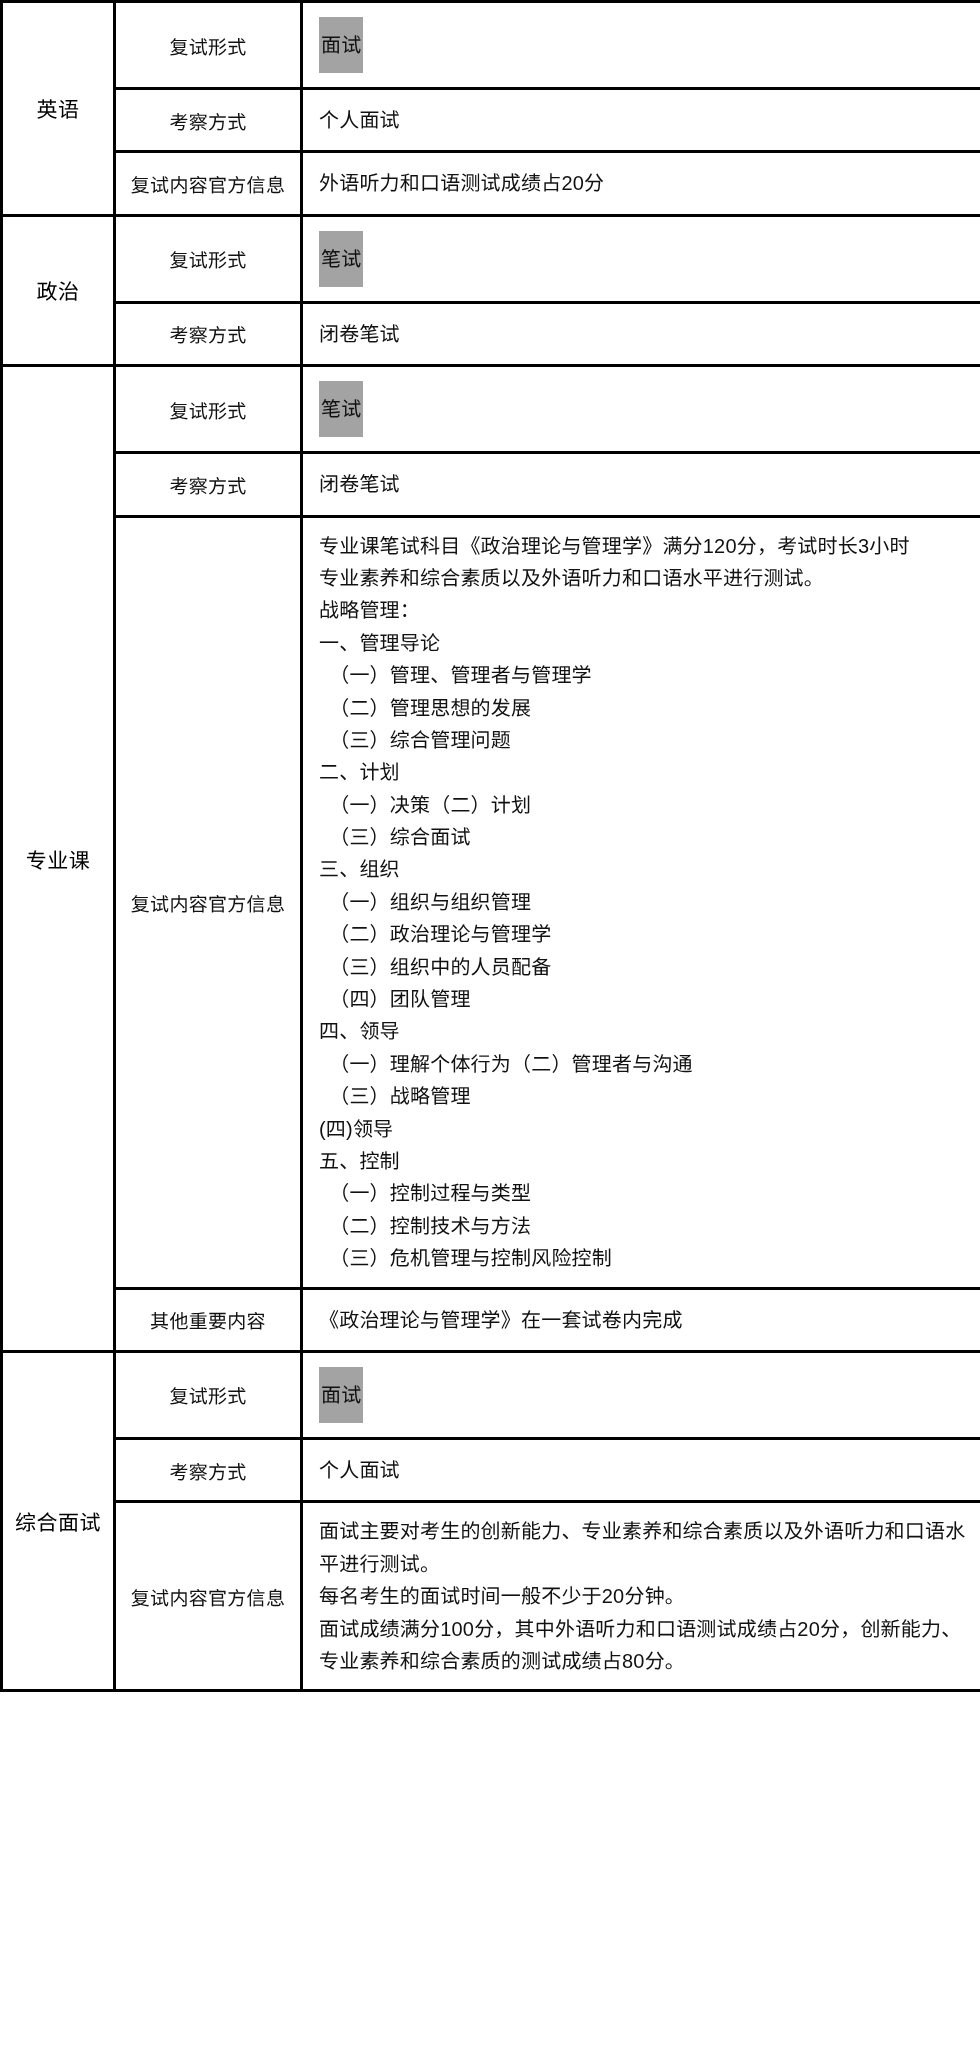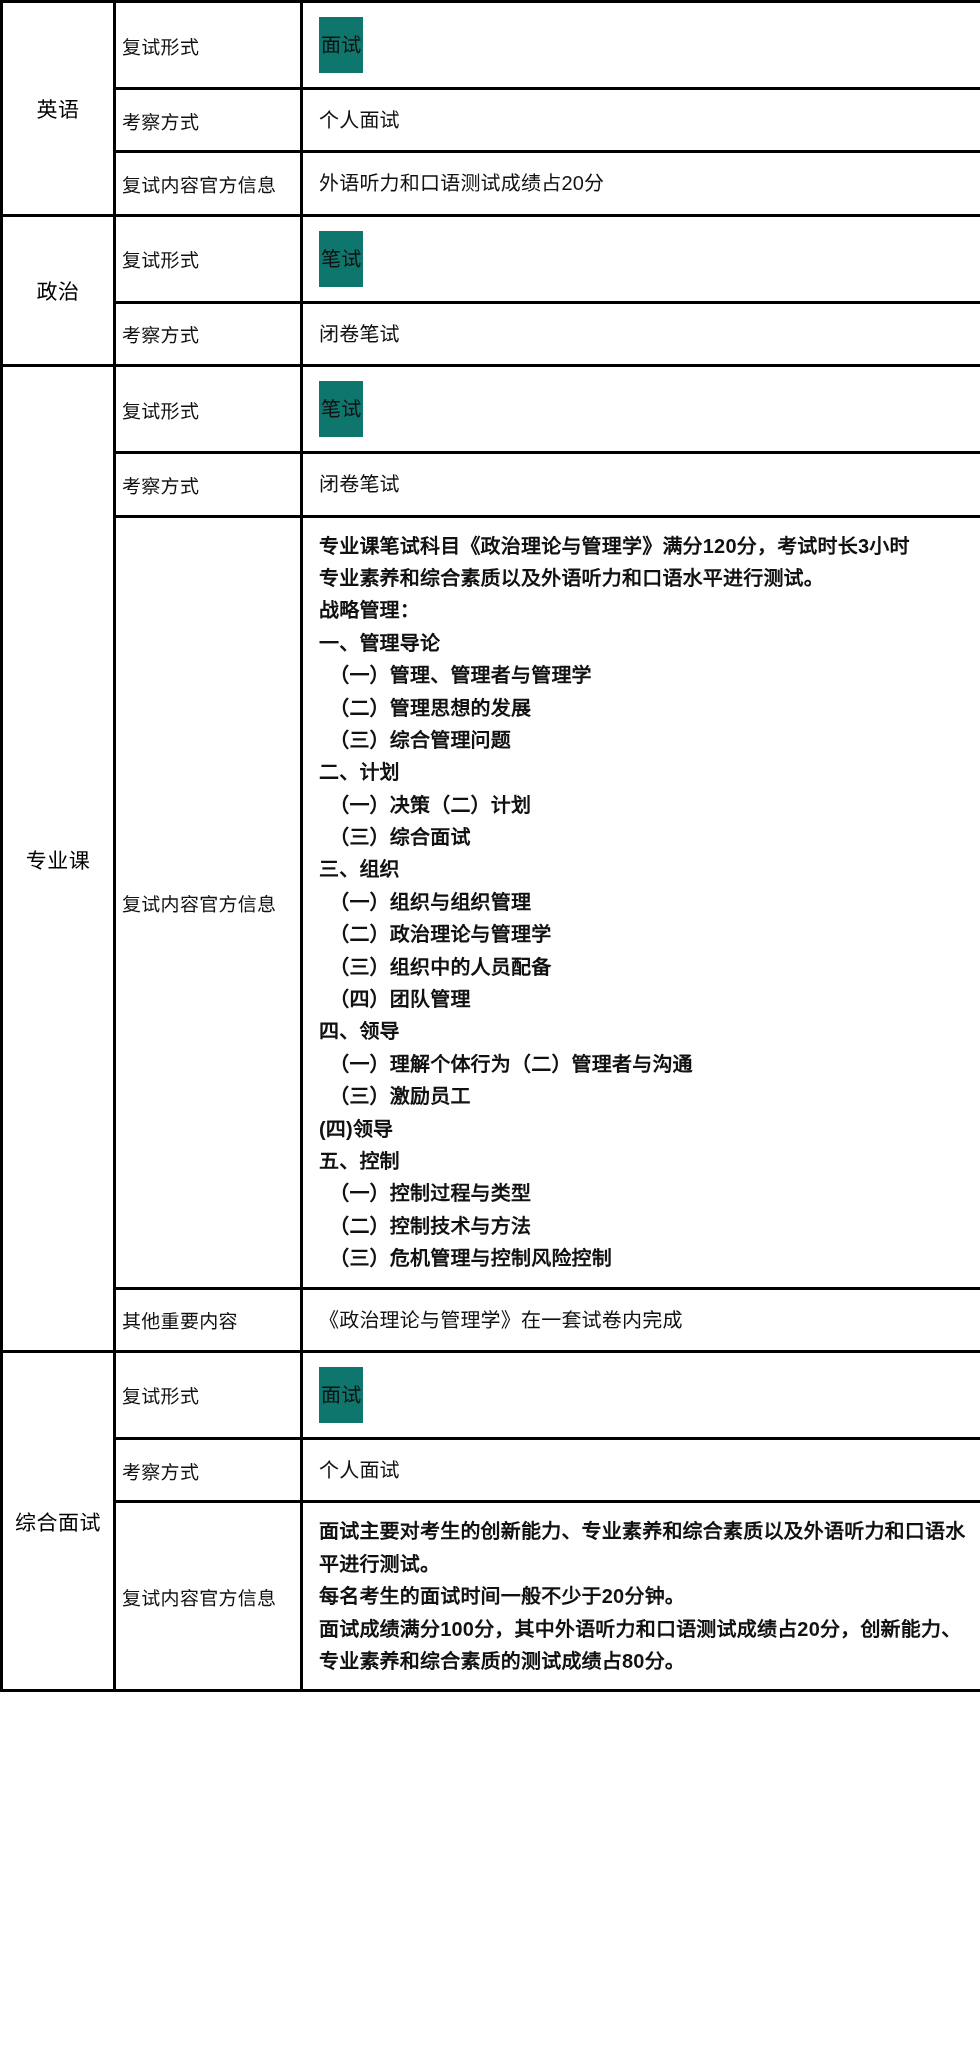--- a/index.html
+++ b/index.html
@@ -44,45 +44,44 @@
     text-align: center;
     font-weight: normal;
     font-size: 21px;
     letter-spacing: 0.5px;
     color: #000000;
     padding: 6px 2px;
   }
 
   
   td.field {
-    text-align: left;
+    text-align: center;
     font-size: 19px;
     color: #111111;
     padding: 14px 6px;
     letter-spacing: 0.3px;
   }
 
   
   td.value {
     text-align: left;
     font-size: 20px;
     color: #111111;
     padding: 14px 12px 14px 16px;
     line-height: 1.62;
     letter-spacing: 0.2px;
   }
 
   td.value.tall {
     padding-top: 12px;
     padding-bottom: 12px;
-    font-weight: bold;
   }
 
   .hl {
-    background: #0f766e;
+    background: #a3a3a3;
     padding: 15px 2px;
     display: inline-block;
     line-height: 1.3;
   }
 
   .outline-line {
     margin: 0;
     padding: 0;
     white-space: pre-wrap;
   }
@@ -149,21 +148,21 @@
             <div class="outline-line">二、计划</div>
             <div class="outline-line">　（一）决策（二）计划</div>
             <div class="outline-line">　（三）综合面试</div>
             <div class="outline-line">三、组织</div>
             <div class="outline-line">　（一）组织与组织管理</div>
             <div class="outline-line">　（二）政治理论与管理学</div>
             <div class="outline-line">　（三）组织中的人员配备</div>
             <div class="outline-line">　（四）团队管理</div>
             <div class="outline-line">四、领导</div>
             <div class="outline-line">　（一）理解个体行为（二）管理者与沟通</div>
-            <div class="outline-line">　（三）激励员工</div>
+            <div class="outline-line">　（三）战略管理</div>
             <div class="outline-line">(四)领导</div>
             <div class="outline-line">五、控制</div>
             <div class="outline-line">　（一）控制过程与类型</div>
             <div class="outline-line">　（二）控制技术与方法</div>
             <div class="outline-line">　（三）危机管理与控制风险控制</div>
           </td>
       </tr>
       <tr>
         <td class="field">其他重要内容</td>
         <td class="value">《政治理论与管理学》在一套试卷内完成</td>

